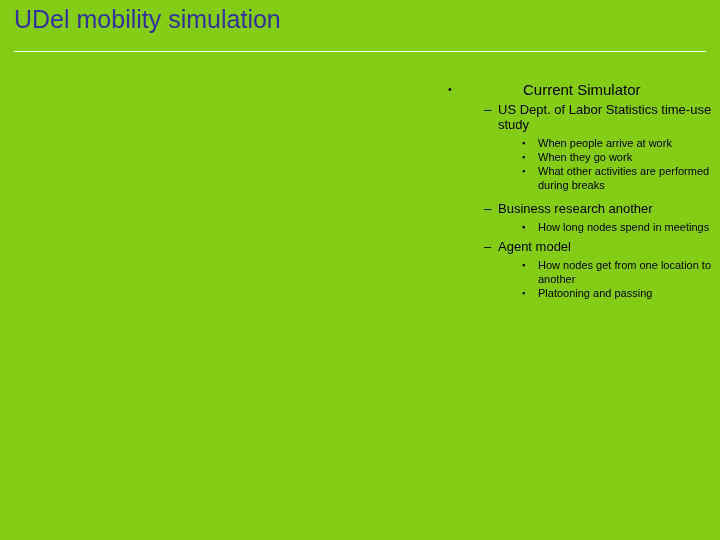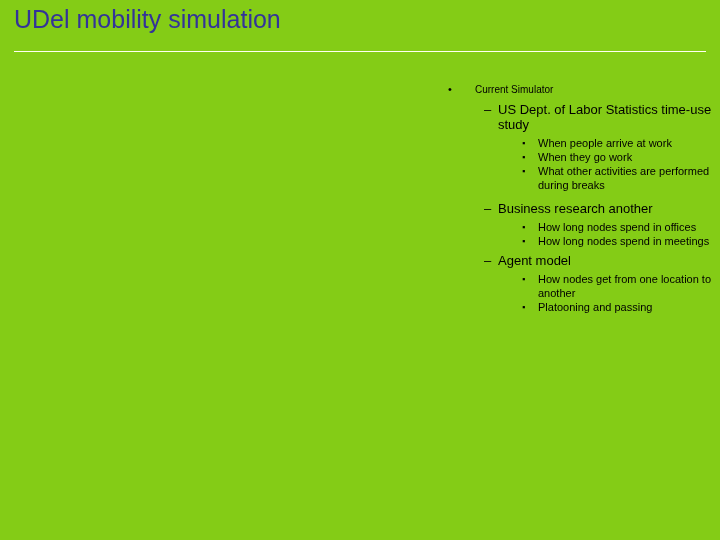--- a/index.html
+++ b/index.html
@@ -72,22 +72,23 @@
   .li .txt {
     display: block;
   }
 
   
   .lvl1 {
     padding-left: 27px;
     margin-bottom: 3px;
   }
   .lvl1 .txt {
-    font-size: 10px;
+    font-size: 15px;
     line-height: 19px;
+    margin-left: 48px;
   }
   .lvl1 .marker {
     font-size: 11px;
     line-height: 19px;
     width: 14px;
   }
 
   
   .lvl2 {
     padding-left: 50px;
@@ -173,21 +174,20 @@
     <div class="group-gap"></div>
 
     <div class="group">
       <div class="li lvl2">
         <span class="marker">–</span>
         <span class="txt">Business research another</span>
       </div>
       <div class="group-gap-sm"></div>
       <div class="li lvl3">
         <span class="marker">▪</span>
-        <span class="txt">How long nodes spend in offices</span>
       </div>
       <div class="li lvl3">
         <span class="marker">▪</span>
         <span class="txt">How long nodes spend in meetings</span>
       </div>
     </div>
 
     <div class="group-gap-sm"></div>
 
     <div class="group">

